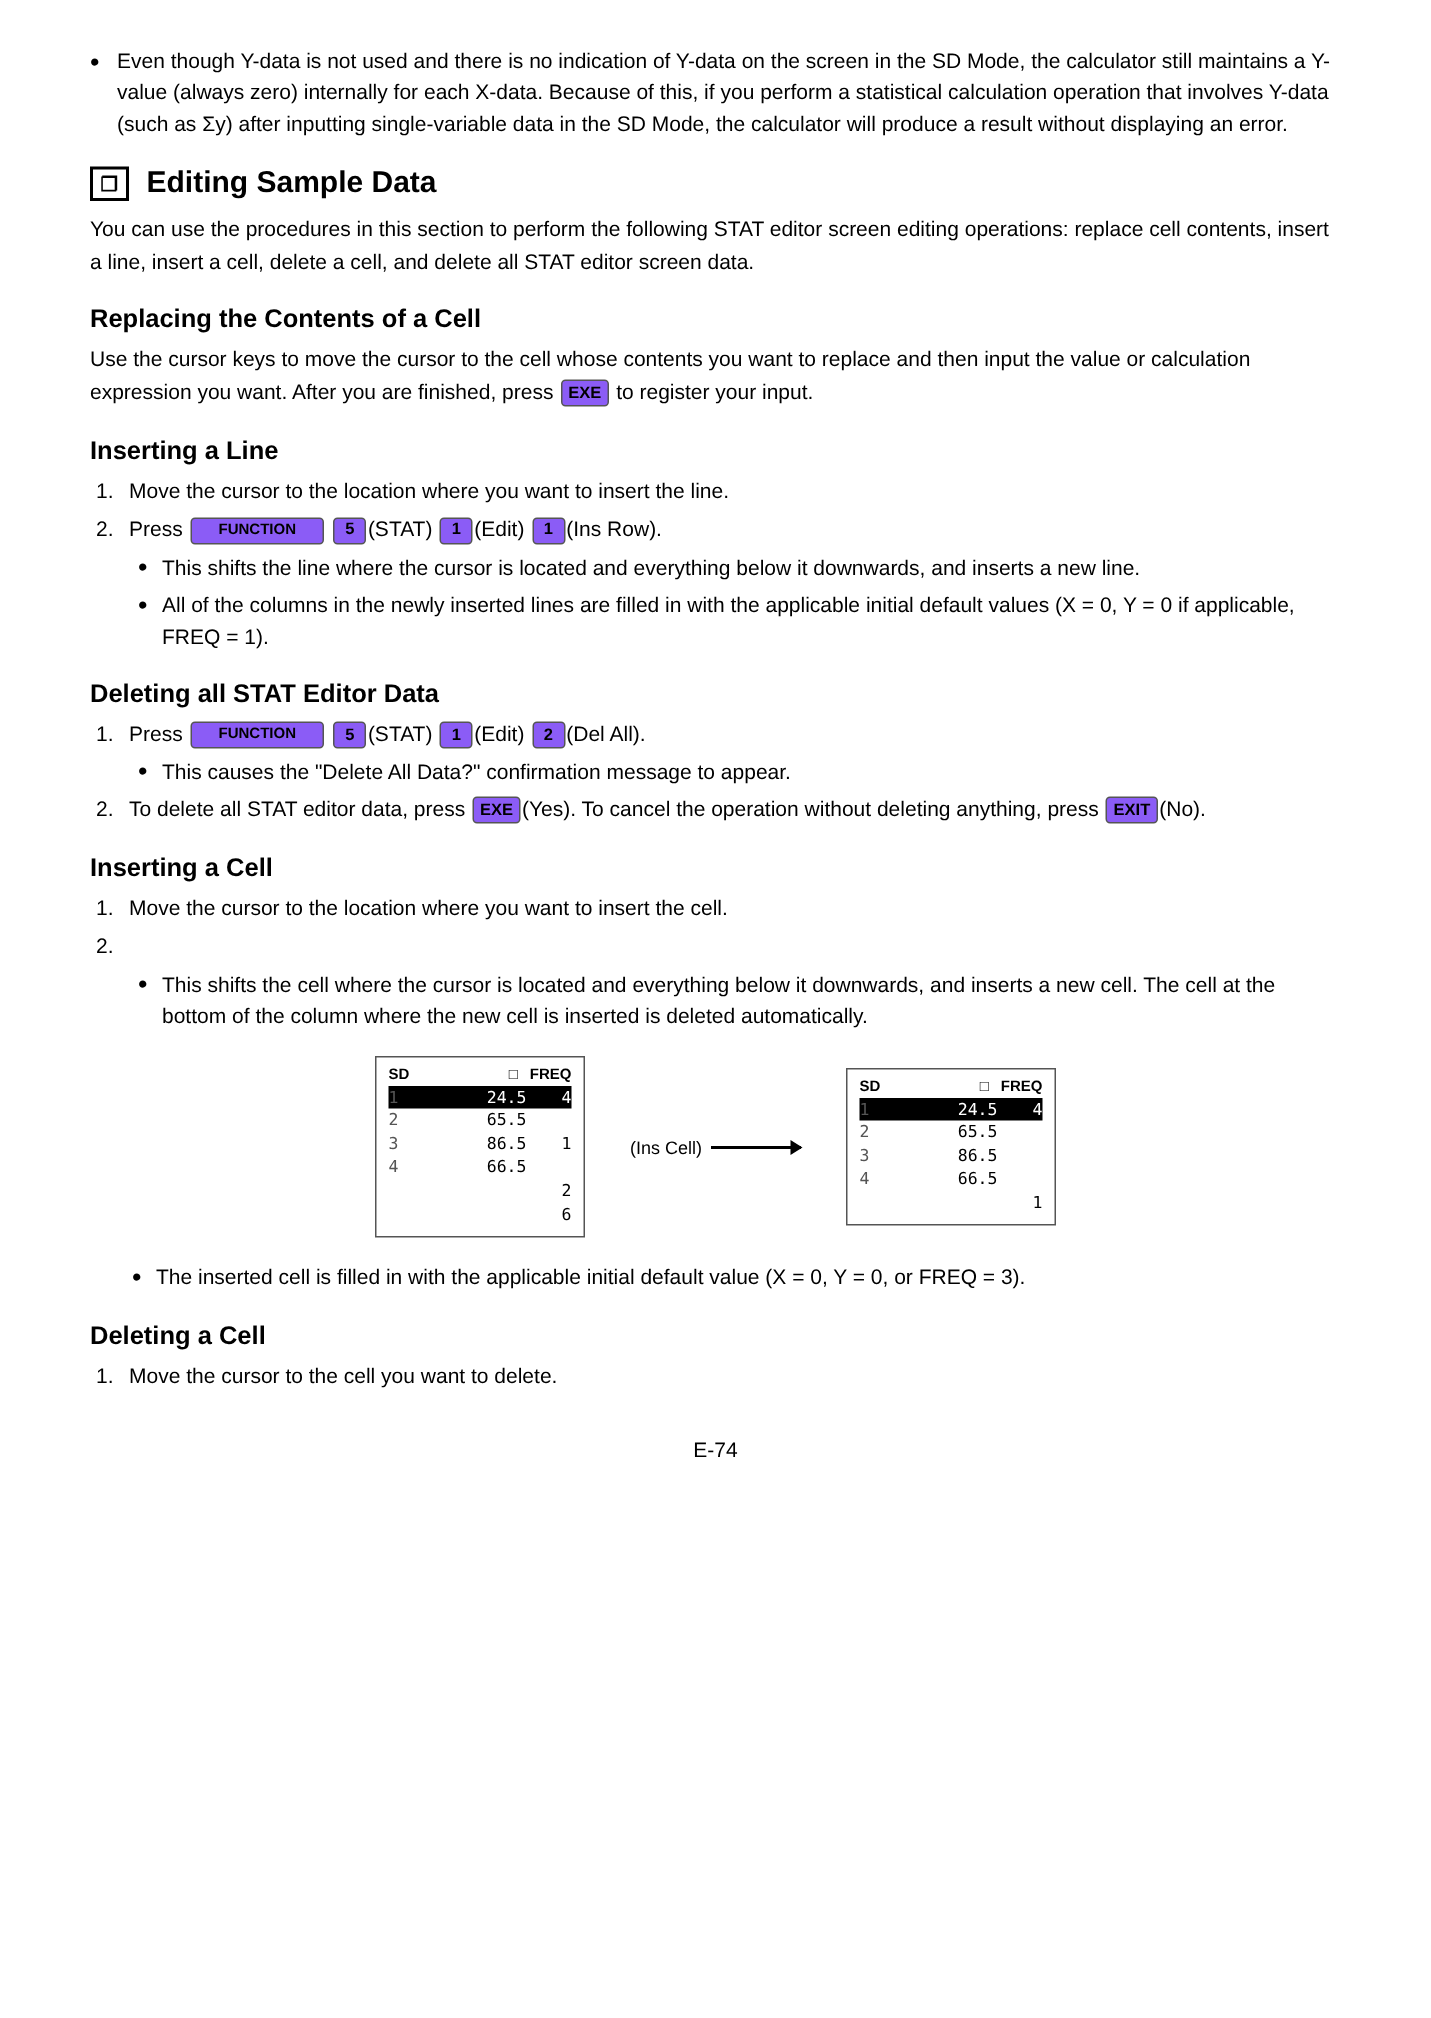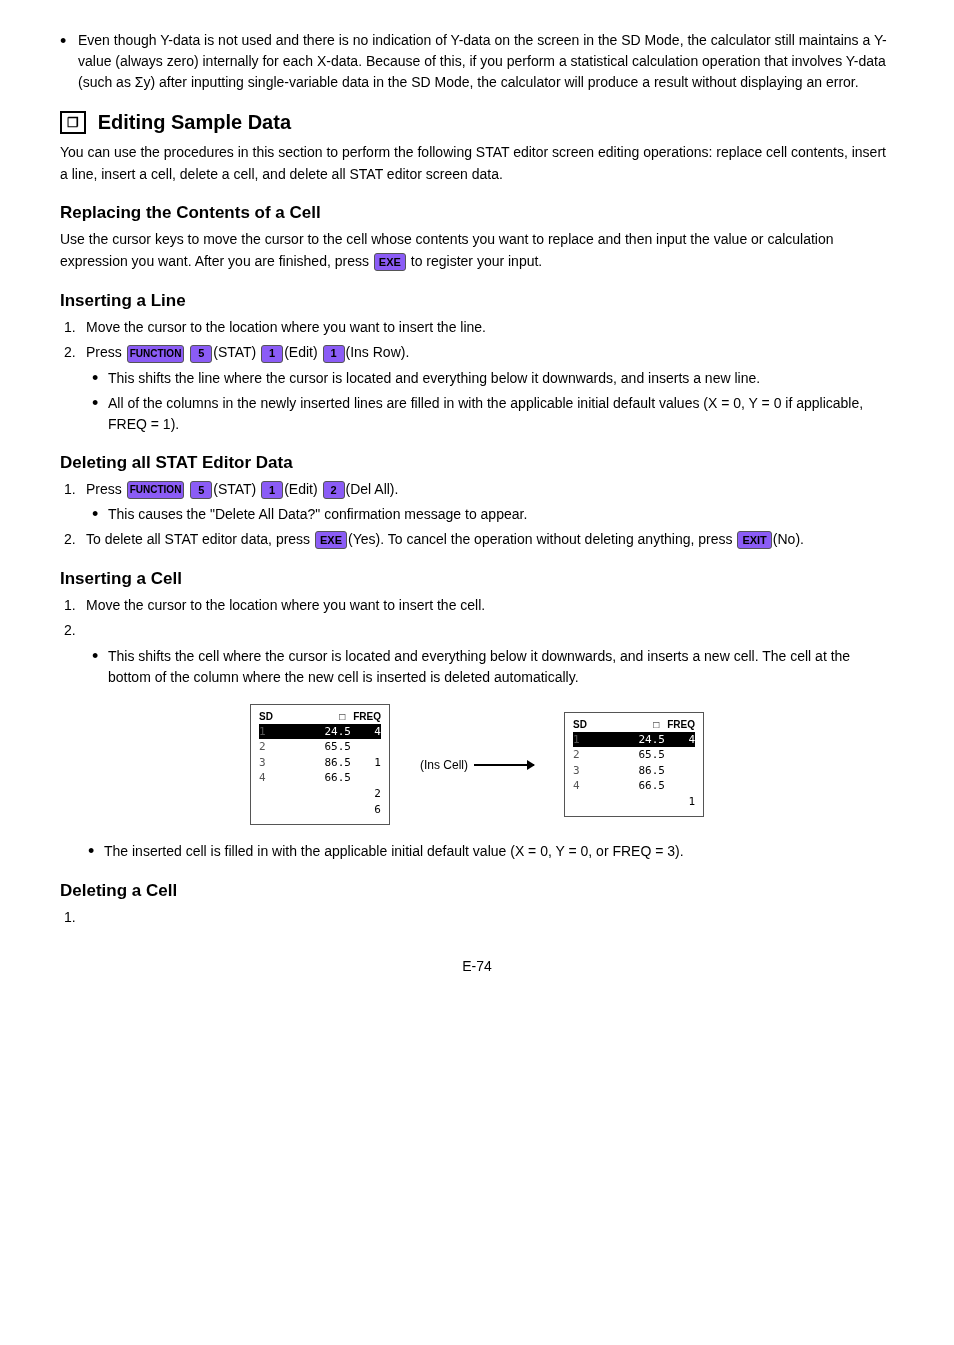--- a/index.html
+++ b/index.html
@@ -81,21 +81,21 @@
       font-family: Arial, sans-serif;
       background: #8b5cf6;
       min-width: 22px;
       height: 18px;
       vertical-align: middle;
       margin: 0 1px;
       font-weight: bold;
     }
     kbd.small {
       font-size: 10px;
-      padding: 0 2px;
+      padding: 0 18px;
     }
     .page-num {
       text-align: center;
       margin-top: 30px;
       font-size: 14px;
     }
     .diagram-area {
       display: flex;
       align-items: center;
       justify-content: center;
@@ -357,16 +357,17 @@
 
 <div class="sub-bullet">
   <span class="dot">•</span>
   <span>The inserted cell is filled in with the applicable initial default value (X = 0, Y = 0, or FREQ = 3).</span>
 </div>
 
 <div class="sub-heading">Deleting a Cell</div>
 <div class="numbered-list">
   <div class="numbered-item">
     <span class="num">1.</span>
+    <span>Move the cursor to the cell you want to delete.</span>
   </div>
 </div>
 
 <div class="page-num">E-74</div>
 
 </body></html>

